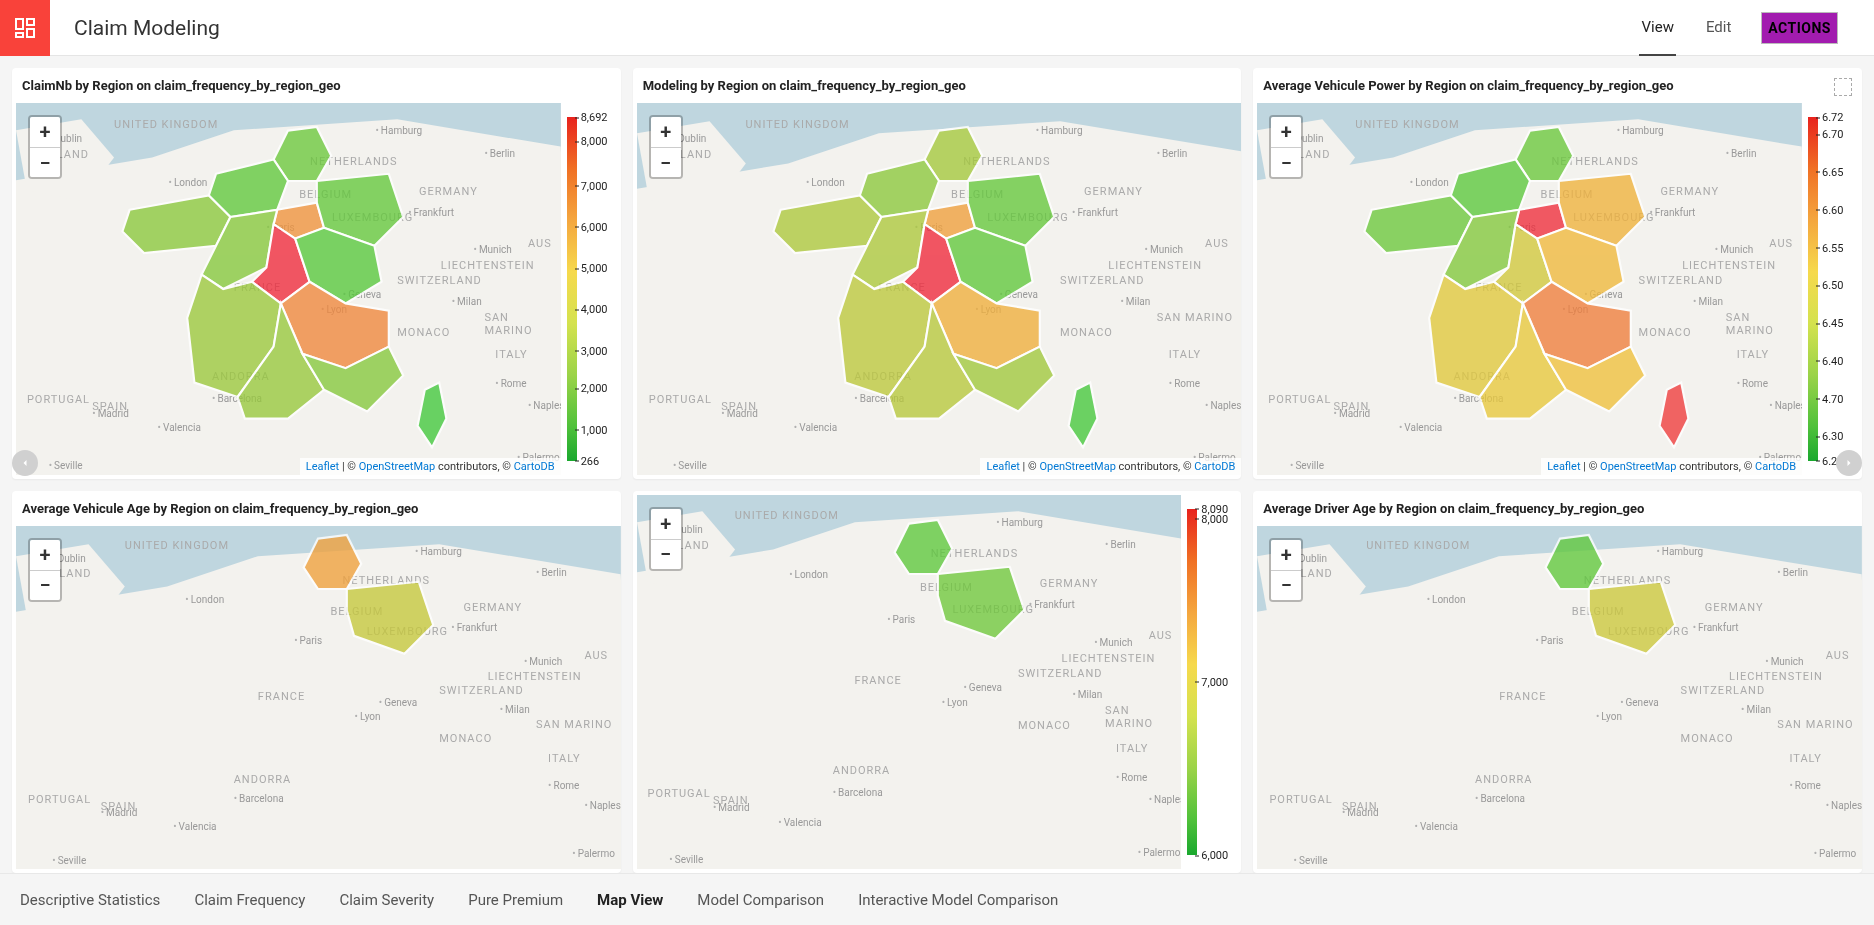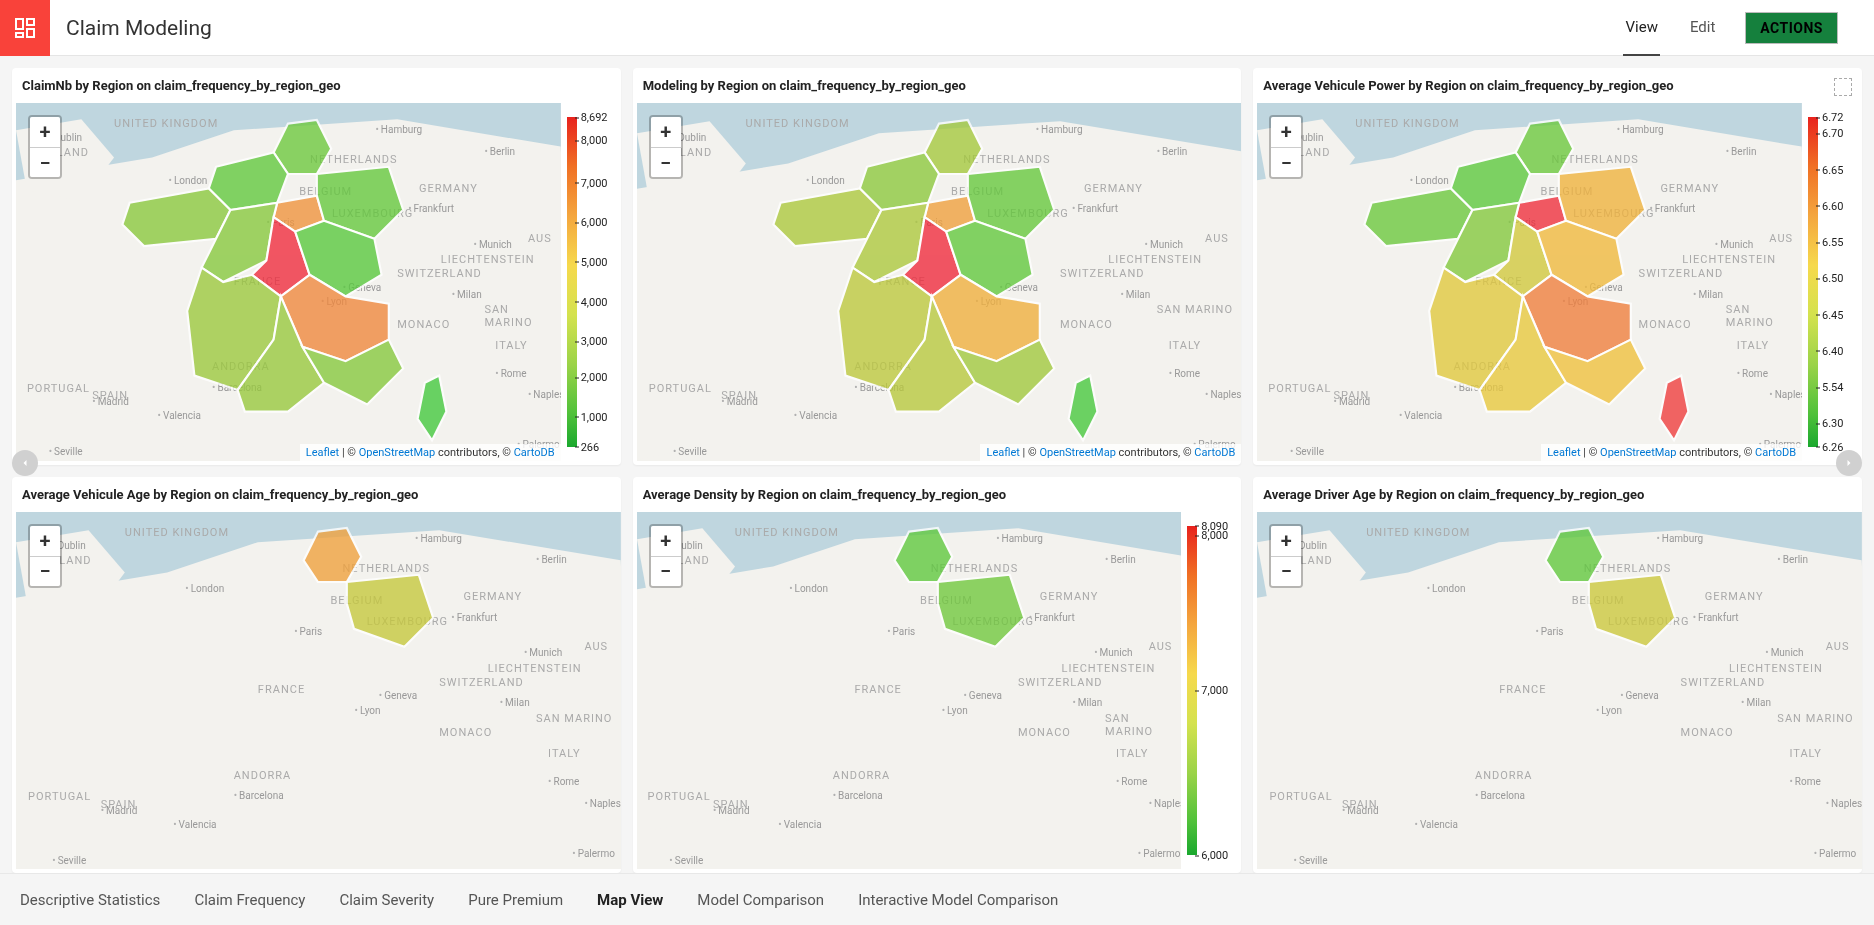--- a/index.html
+++ b/index.html
@@ -1,25 +1,25 @@
 <!DOCTYPE html>
 <html><head>
 <meta charset="utf-8">
 <style>
 * { margin: 0; padding: 0; box-sizing: border-box; font-family: -apple-system, BlinkMacSystemFont, "Segoe UI", Roboto, Helvetica, Arial, sans-serif; }
 body { background: #f5f5f5; width: 1874px; height: 925px; overflow: hidden; position: relative; }
 
 .header { display: flex; align-items: center; height: 56px; background: #fff; border-bottom: 1px solid #e5e5e5; }
 .logo { width: 50px; height: 56px; background: #f9423a; display: flex; align-items: center; justify-content: center; color: #fff; }
 .logo svg { width: 24px; height: 24px; }
-.title { font-size: 21px; font-weight: 400; color: #333; margin-left: 16px; flex: 1; }
+.title { font-size: 21px; font-weight: 400; color: #333; margin-left: 24px; flex: 1; }
 .header-tabs { display: flex; gap: 28px; margin-right: 20px; align-items: center; }
 .header-tab { font-size: 15px; color: #555; padding: 18px 2px; border-bottom: 2px solid transparent; cursor: pointer; }
 .header-tab.active { border-bottom-color: #444; color: #222; }
-.actions-btn { border: 1px solid #bbb; background: #15803d; padding: 7px 14px; font-size: 14px; font-weight: 700; letter-spacing: 0.5px; cursor: pointer; margin-right: 16px; }
+.actions-btn { border: 1px solid #bbb; background: #a21caf; padding: 7px 6px; font-size: 14px; font-weight: 700; letter-spacing: 0.5px; cursor: pointer; margin-right: 16px; }
 
 .grid { display: grid; grid-template-columns: repeat(3, 1fr); gap: 12px; padding: 12px 12px 0 12px; height: calc(100% - 56px - 52px); overflow: hidden; }
 .panel { background: #fff; border-radius: 4px; box-shadow: 0 1px 2px rgba(0,0,0,.05); display: flex; flex-direction: column; position: relative; overflow: hidden; }
 .panel-title { font-size: 13px; font-weight: 700; color: #222; padding: 10px 14px 6px 10px; }
 .panel-body { flex: 1; position: relative; display: flex; }
 
 .map-wrap { flex: 1; position: relative; background: linear-gradient(180deg, #d6e2e8 0%, #dce5e9 100%); margin: 4px 0 4px 4px; overflow: hidden; }
 
 
 .basemap { position: absolute; inset: 0; }
@@ -295,21 +295,21 @@
         <div class="gradient-bar"></div>
         <div class="legend-ticks">
             <div class="legend-tick" style="top:0%">6.72</div>
             <div class="legend-tick" style="top:5%">6.70</div>
             <div class="legend-tick" style="top:16%">6.65</div>
             <div class="legend-tick" style="top:27%">6.60</div>
             <div class="legend-tick" style="top:38%">6.55</div>
             <div class="legend-tick" style="top:49%">6.50</div>
             <div class="legend-tick" style="top:60%">6.45</div>
             <div class="legend-tick" style="top:71%">6.40</div>
-            <div class="legend-tick" style="top:82%">5.54</div>
+            <div class="legend-tick" style="top:82%">4.70</div>
             <div class="legend-tick" style="top:93%">6.30</div>
             <div class="legend-tick" style="top:100%">6.26</div>
           </div>
       </div>
     </div>
   </div>
     <div class="panel">
 
     <div class="panel-title">Average Vehicule Age by Region on claim_frequency_by_region_geo</div>
     <div class="panel-body">
@@ -371,21 +371,20 @@
         <div class="zoom-ctrl">
           <button>+</button>
           <button>−</button>
         </div>
 
       </div>
     </div>
   </div>
     <div class="panel">
 
-    <div class="panel-title">Average Density by Region on claim_frequency_by_region_geo</div>
     <div class="panel-body">
       <div class="map-wrap">
         <svg class="basemap" viewBox="0 0 100 100" preserveAspectRatio="xMidYMid slice">
     <rect width="100" height="100" fill="#bfd6df"></rect>
     <path d="M-5,15 L25,10 L40,5 L70,3 L100,8 L105,100 L-5,100 Z" fill="#f3f2ee"></path>
     <path d="M0,5 L12,3 L18,10 L12,18 L2,16 Z" fill="#f3f2ee"></path>
     <path d="M-5,60 L15,56 L30,62 L42,80 L38,100 L-5,100 Z" fill="#f3f2ee"></path>
   </svg>
         <div class="map-label" style="left:4%;top:12%">IRELAND</div>
           <div class="map-label" style="left:54%;top:14%">NETHERLANDS</div>

